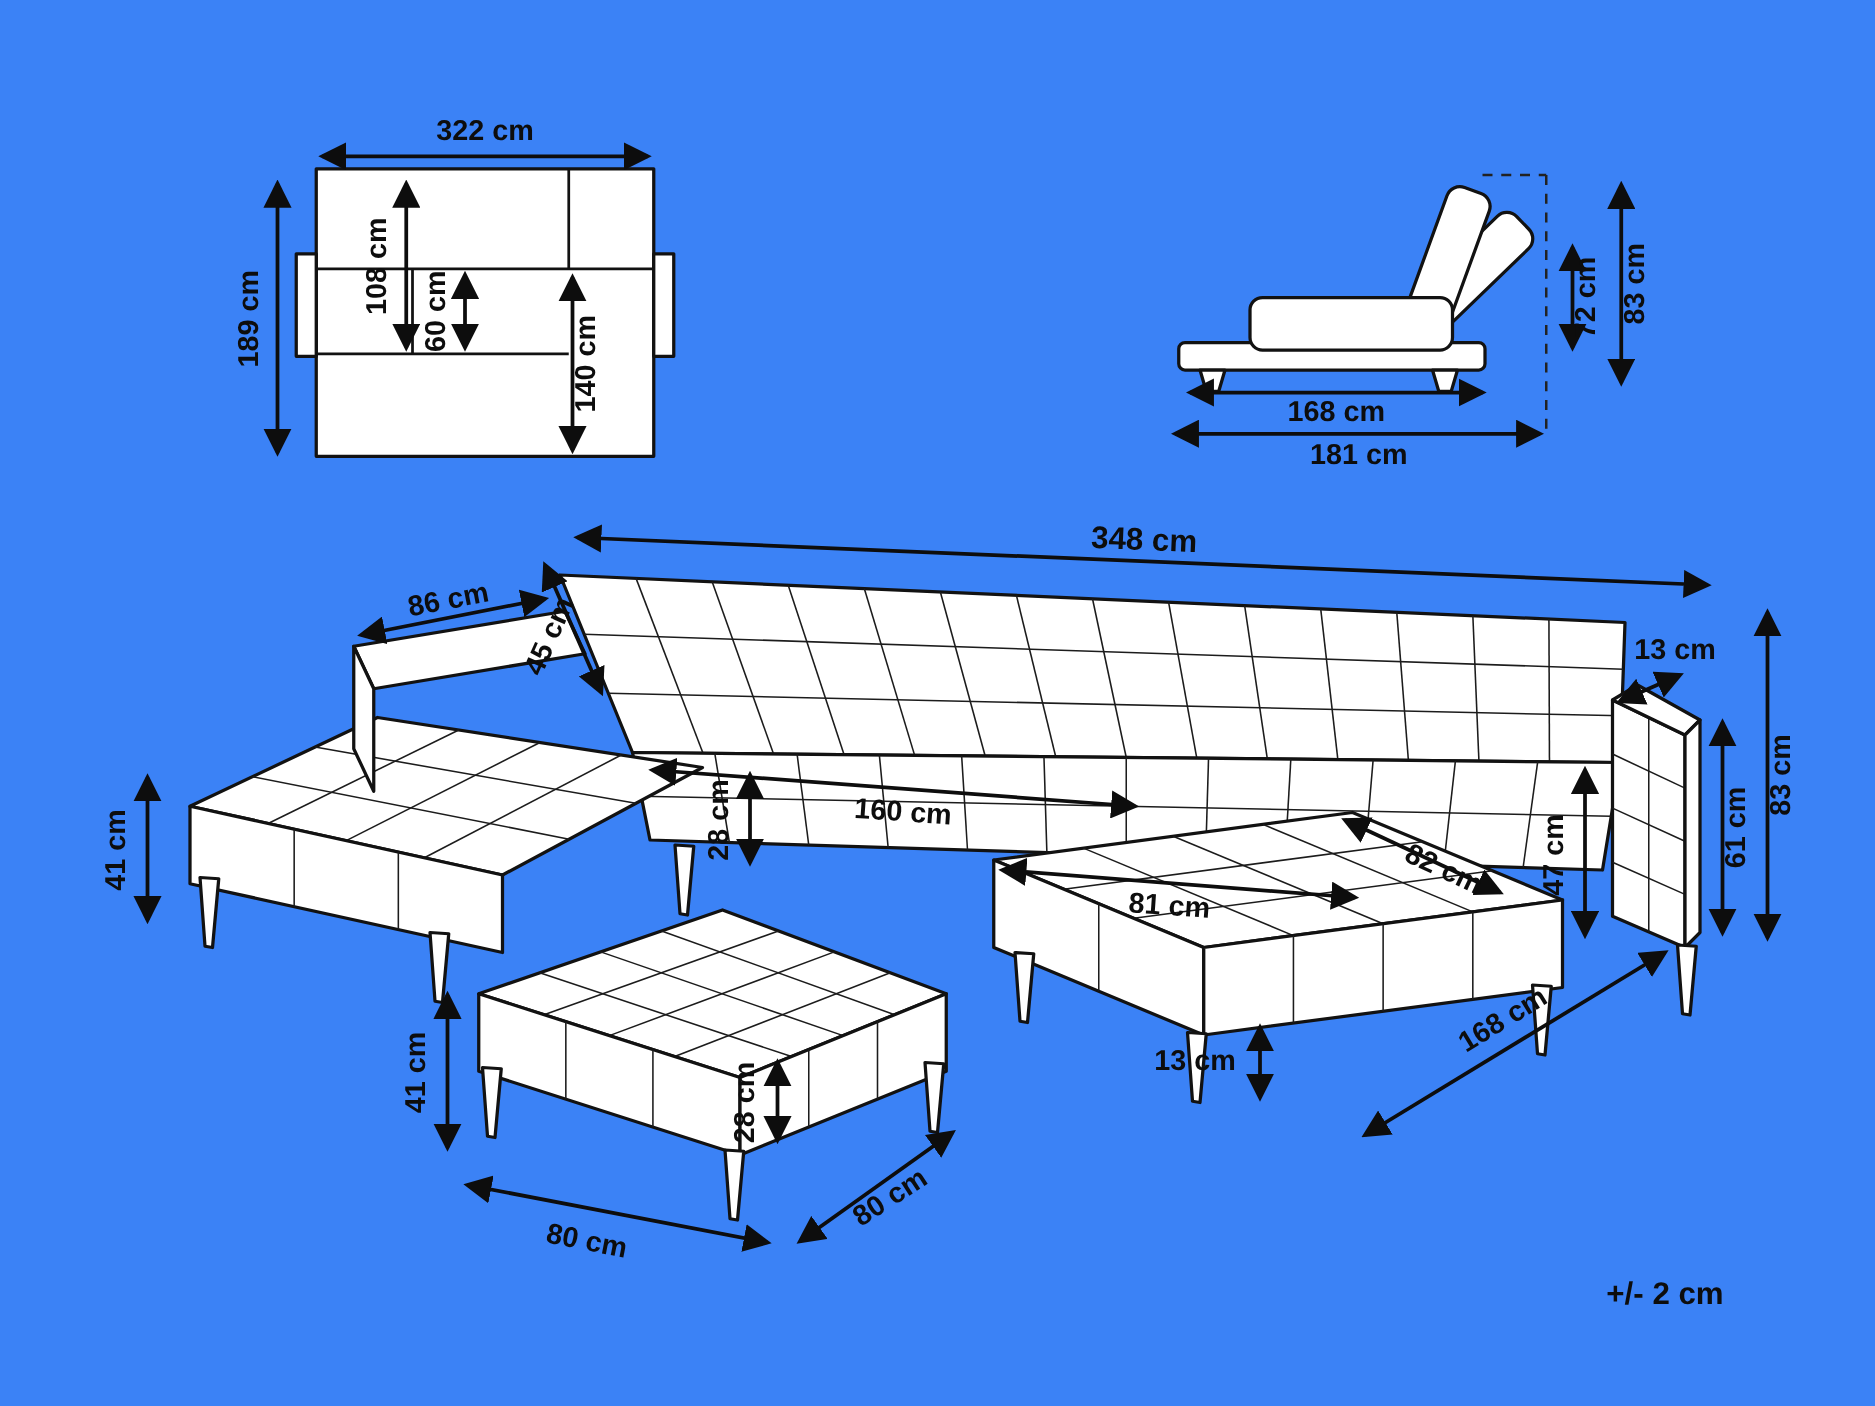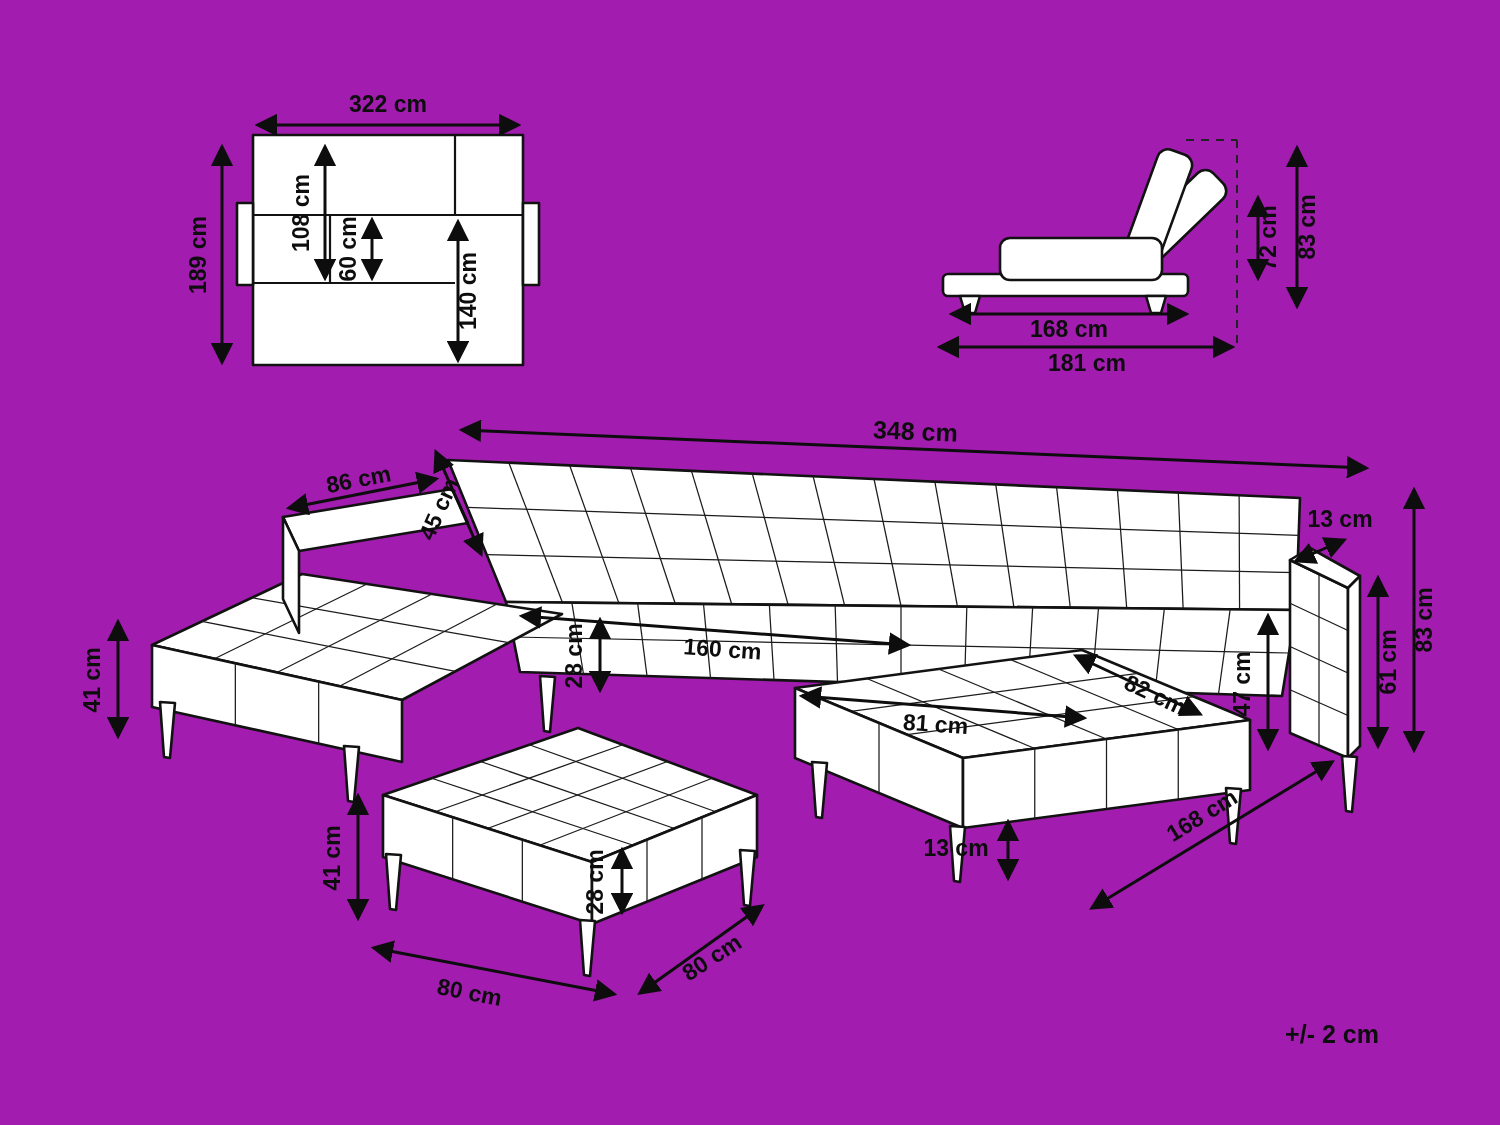--- a/index.html
+++ b/index.html
@@ -1,16 +1,16 @@
 <!DOCTYPE html>
 <html><head>
 <meta charset="utf-8">
 <style>
   html,body{margin:0;padding:0;background:#ffffff;}
-  .canvas{width:1500px;height:1125px;background:#a21caf;overflow:hidden;}
+  .canvas{width:1500px;height:1125px;background:#3b82f6;overflow:hidden;}
   svg{display:block;}
   .outline{fill:#ffffff;stroke:#121212;stroke-width:2.6;stroke-linejoin:round;}
   .iline{stroke:#121212;stroke-width:2.2;fill:none;}
   .tuft line{stroke:#1c1c1c;stroke-width:1.25;}
   .dim{stroke:#0d0d0d;stroke-width:3;fill:none;}
   .dash{stroke:#222222;stroke-width:2;fill:none;stroke-dasharray:8 7;}
   .lbl{font-family:"Liberation Sans",sans-serif;font-weight:700;font-size:23px;fill:#0d0d0d;}
   .lbl-lg{font-size:25px;}
 </style>
 </head>

